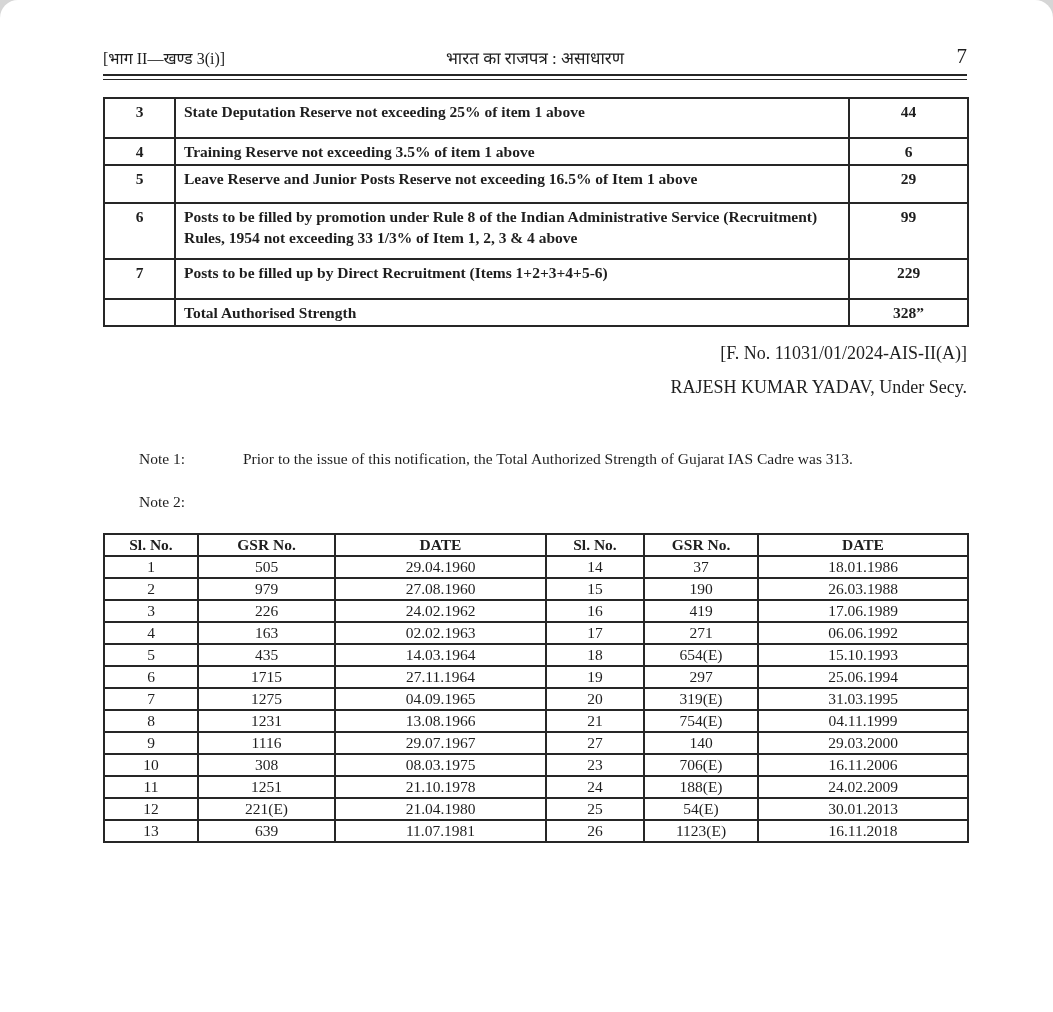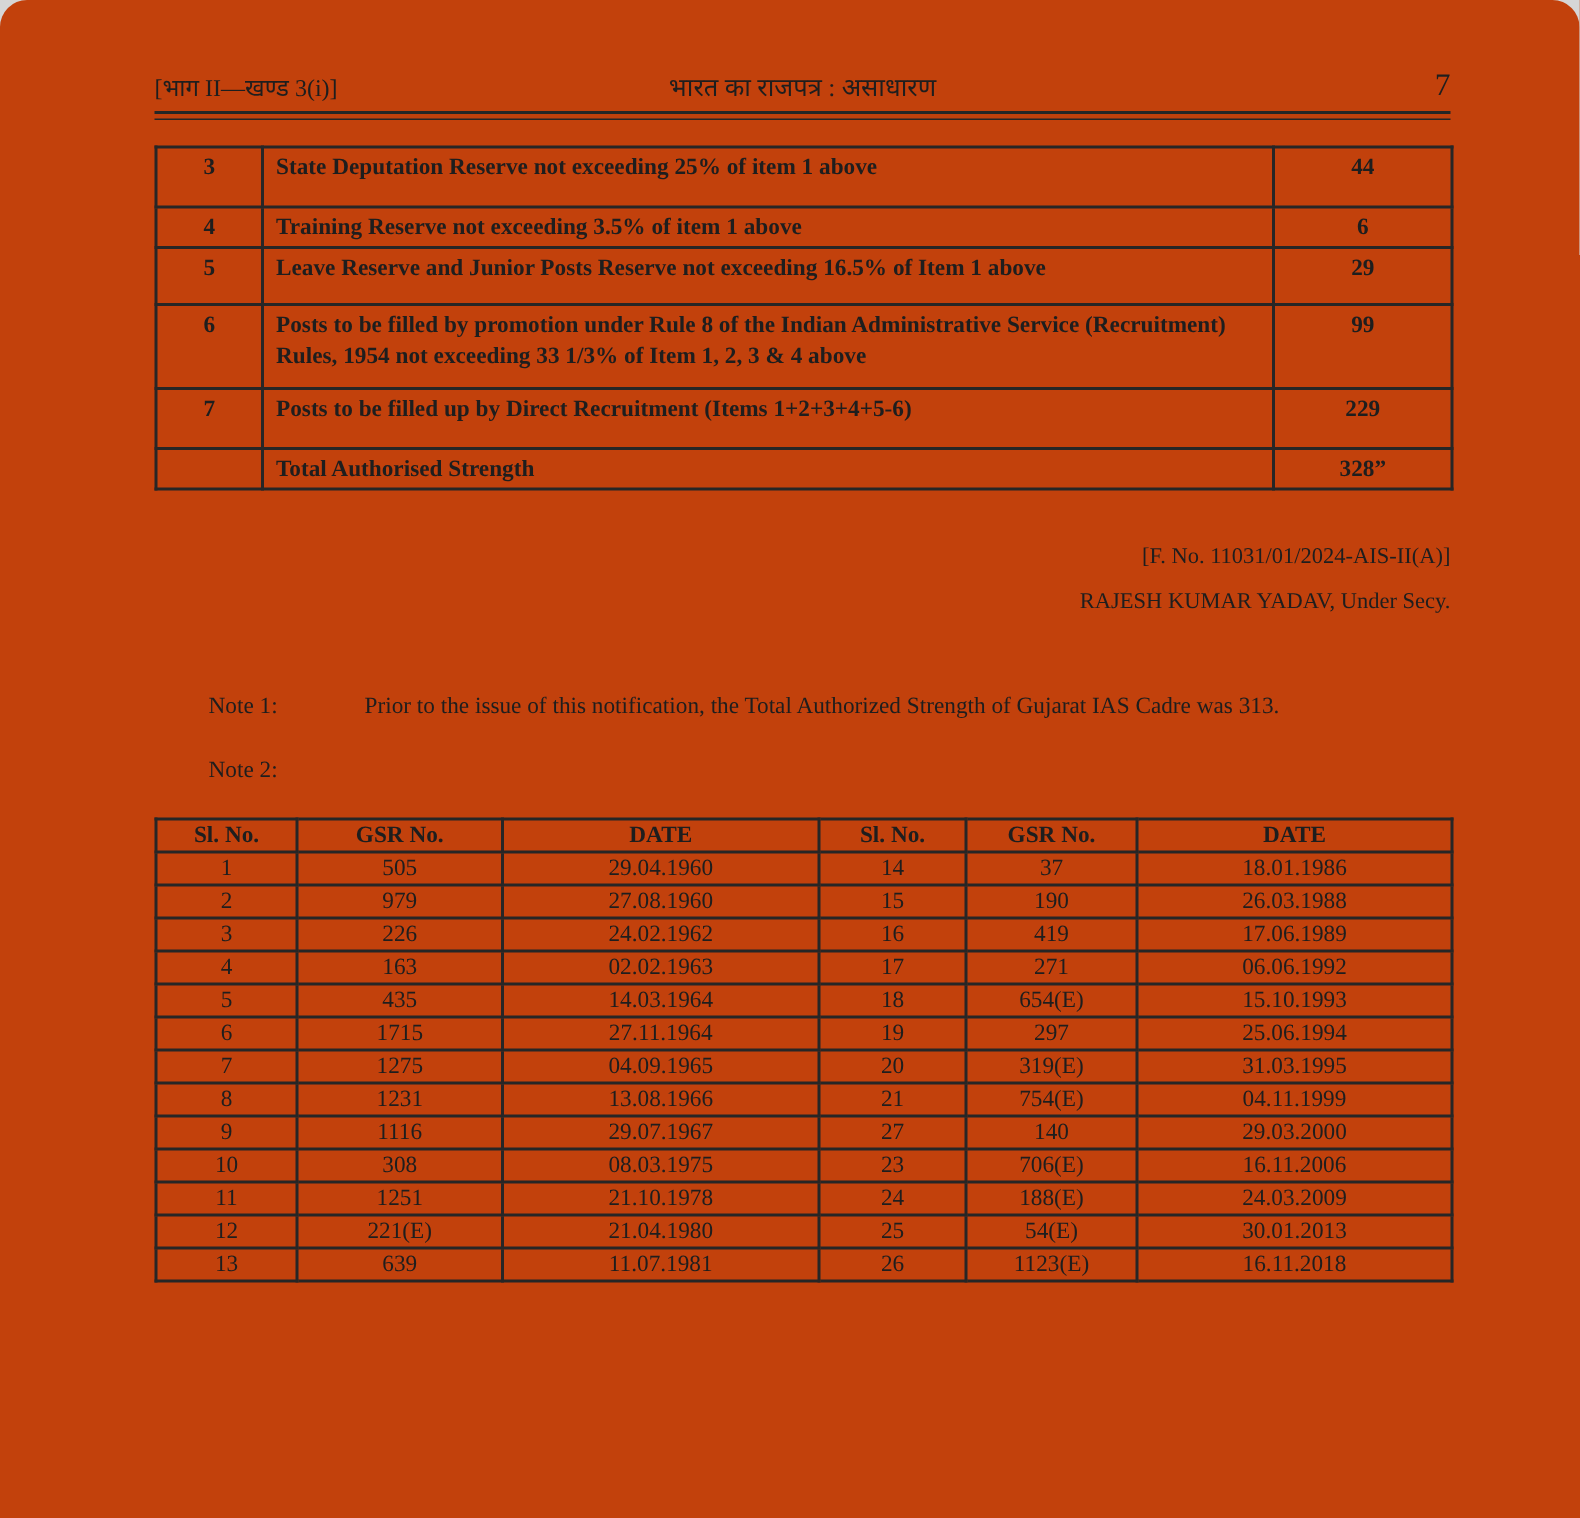--- a/index.html
+++ b/index.html
@@ -6,21 +6,21 @@
     margin: 0;
     padding: 0;
     background: #d6d6d6;
     font-family: "Liberation Serif", "DejaVu Serif", serif;
   }
   .page {
     position: relative;
     width: 1053px;
     height: 1012px;
     margin: 0 auto;
-    background: #c2410c;
+    background: #ffffff;
     border-radius: 18px 18px 0 0;
     box-sizing: border-box;
     padding: 44px 83px 0 103px;
     color: #1e1e1e;
     overflow: hidden;
   }
 
   
   .masthead {
     display: grid;
@@ -71,23 +71,23 @@
   table.strength-table tr:nth-child(1) td { height: 40px; }
   table.strength-table tr:nth-child(2) td { height: 20px; }
   table.strength-table tr:nth-child(3) td { height: 38px; }
   table.strength-table tr:nth-child(4) td { height: 56px; }
   table.strength-table tr:nth-child(5) td { height: 40px; }
   table.strength-table tr:nth-child(6) td { height: 20px; }
 
   
   .signature {
     width: 864px;
-    margin-top: 36px;
+    margin-top: 16px;
     text-align: right;
-    font-size: 15px;
+    font-size: 18px;
   }
   .signature .sig-line { margin-bottom: 13px; }
 
   
   .notes {
     width: 864px;
     margin-top: 50px;
   }
   .note {
     display: flex;
@@ -293,21 +293,21 @@
         <td>23</td>
         <td>706(E)</td>
         <td>16.11.2006</td>
       </tr>
       <tr>
         <td>11</td>
         <td>1251</td>
         <td>21.10.1978</td>
         <td>24</td>
         <td>188(E)</td>
-        <td>24.03.2009</td>
+        <td>24.02.2009</td>
       </tr>
       <tr>
         <td>12</td>
         <td>221(E)</td>
         <td>21.04.1980</td>
         <td>25</td>
         <td>54(E)</td>
         <td>30.01.2013</td>
       </tr>
       <tr>

